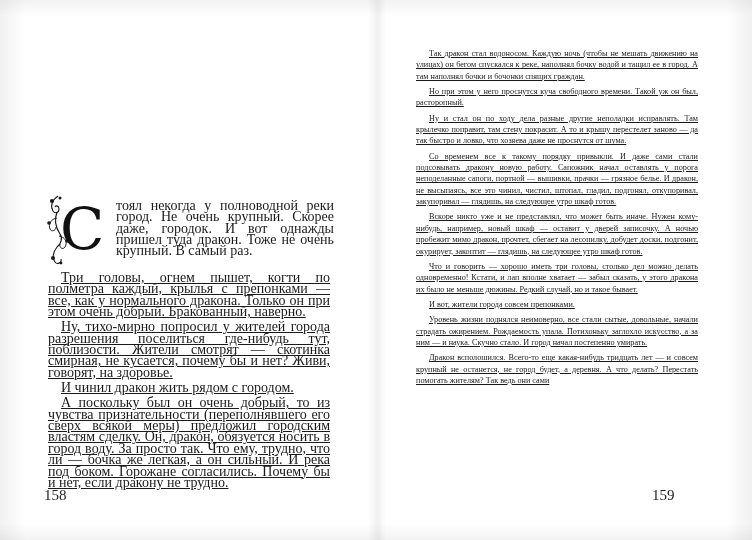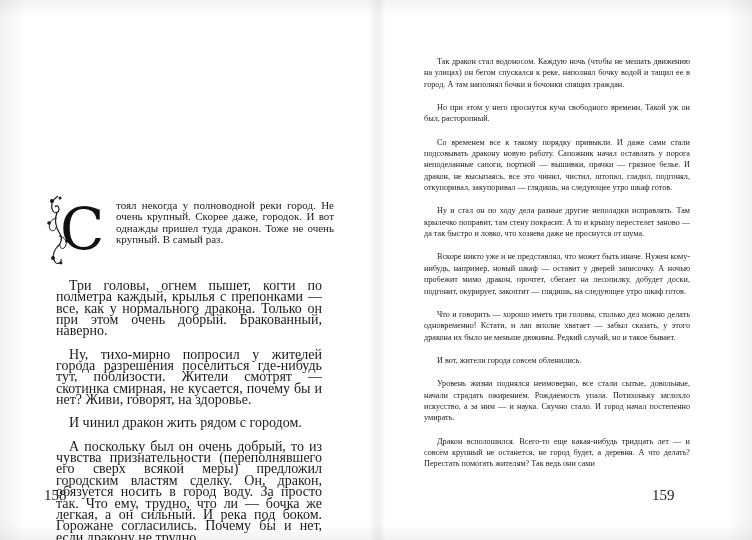--- a/index.html
+++ b/index.html
@@ -69,22 +69,23 @@
     color: #1a1a1a;
     font-size: 8.2px;
     line-height: 11.35px;
     text-align: justify;
     text-justify: inter-word;
     hyphens: manual;
   }
   .page-right .text-col { left: 36px; top: 44px; }
 
   p {
-    margin: 12px;
+    margin: 4px;
     text-indent: 13px;
+    text-decoration: underline;
   }
 
   
   .dropcap-wrap {
     position: absolute;
     left: 44px;
     top: 196px;
     width: 74px;
     height: 74px;
   }
@@ -103,21 +104,21 @@
     left: 0;
     top: -4px;
     width: 30px;
     height: 76px;
   }
   .first-para {
     position: absolute;
     left: 116px;
     top: 200px;
     width: 218px;
-    font-size: 11px;
+    font-size: 14px;
     line-height: 11.35px;
     text-align: justify;
     color: #1a1a1a;
   }
   .rest-paras {
     position: absolute;
     left: 44px;
     top: 268px;
     width: 290px;
     font-size: 14px;
@@ -169,25 +170,25 @@
       <p>А поскольку был он очень добрый, то из чувства признательности (переполнявшего его сверх всякой меры) предложил городским властям сделку. Он, дракон, обязуется носить в город воду. За просто так. Что ему, трудно, что ли — бочка же легкая, а он сильный. И река под боком. Горожане согласились. Почему бы и нет, если дракону не трудно.</p>
     </div>
 
     <div class="folio folio-left">158</div>
   </div>
 
   <div class="page page-right">
     <div class="text-col">
       <p>Так дракон стал водоносом. Каждую ночь (чтобы не мешать движению на улицах) он бегом спускался к реке, наполнял бочку водой и тащил ее в город. А там наполнял бочки и бочонки спящих граждан.</p>
       <p>Но при этом у него проснутся куча свободного времени. Такой уж он был, расторопный.</p>
+      <p>Ну и стал он по ходу дела разные другие неполадки исправлять. Там крылечко поправит, там стену покрасит. А то и крышу перестелет заново — да так быстро и ловко, что хозяева даже не проснутся от шума.</p>
       <p>Со временем все к такому порядку привыкли. И даже сами стали подсовывать дракону новую работу. Сапожник начал оставлять у порога неподеланные сапоги, портной — вышивки, прачки — грязное белье. И дракон, не высыпаясь, все это чинил, чистил, штопал, гладил, подгонял, откупоривал, закупоривал — глядишь, на следующее утро шкаф готов.</p>
-      <p>Ну и стал он по ходу дела разные другие неполадки исправлять. Там крылечко поправит, там стену покрасит. А то и крышу перестелет заново — да так быстро и ловко, что хозяева даже не проснутся от шума.</p>
       <p>Вскоре никто уже и не представлял, что может быть иначе. Нужен кому-нибудь, например, новый шкаф — оставит у дверей записочку. А ночью пробежит мимо дракон, прочтет, сбегает на лесопилку, добудет доски, подгонит, окурирует, закоптит — глядишь, на следующее утро шкаф готов.</p>
       <p>Что и говорить — хорошо иметь три головы, столько дел можно делать одновременно! Кстати, и лап вполне хватает — забыл сказать, у этого дракона их было не меньше дюжины. Редкий случай, но и такое бывает.</p>
-      <p>И вот, жители города совсем обленились.</p>
+      <p>И вот, жители города совсем препонками.</p>
       <p>Уровень жизни поднялся неимоверно, все стали сытые, довольные, начали страдать ожирением. Рождаемость упала. Потихоньку заглохло искусство, а за ним — и наука. Скучно стало. И город начал постепенно умирать.</p>
       <p>Дракон всполошился. Всего-то еще какая-нибудь тридцать лет — и совсем крупный не останется, не город будет, а деревня. А что делать? Перестать помогать жителям? Так ведь они сами</p>
     </div>
 
     <div class="folio folio-right">159</div>
   </div>
 
   <div class="gutter"></div>
   <div class="edge-left"></div>
   <div class="edge-right"></div>

